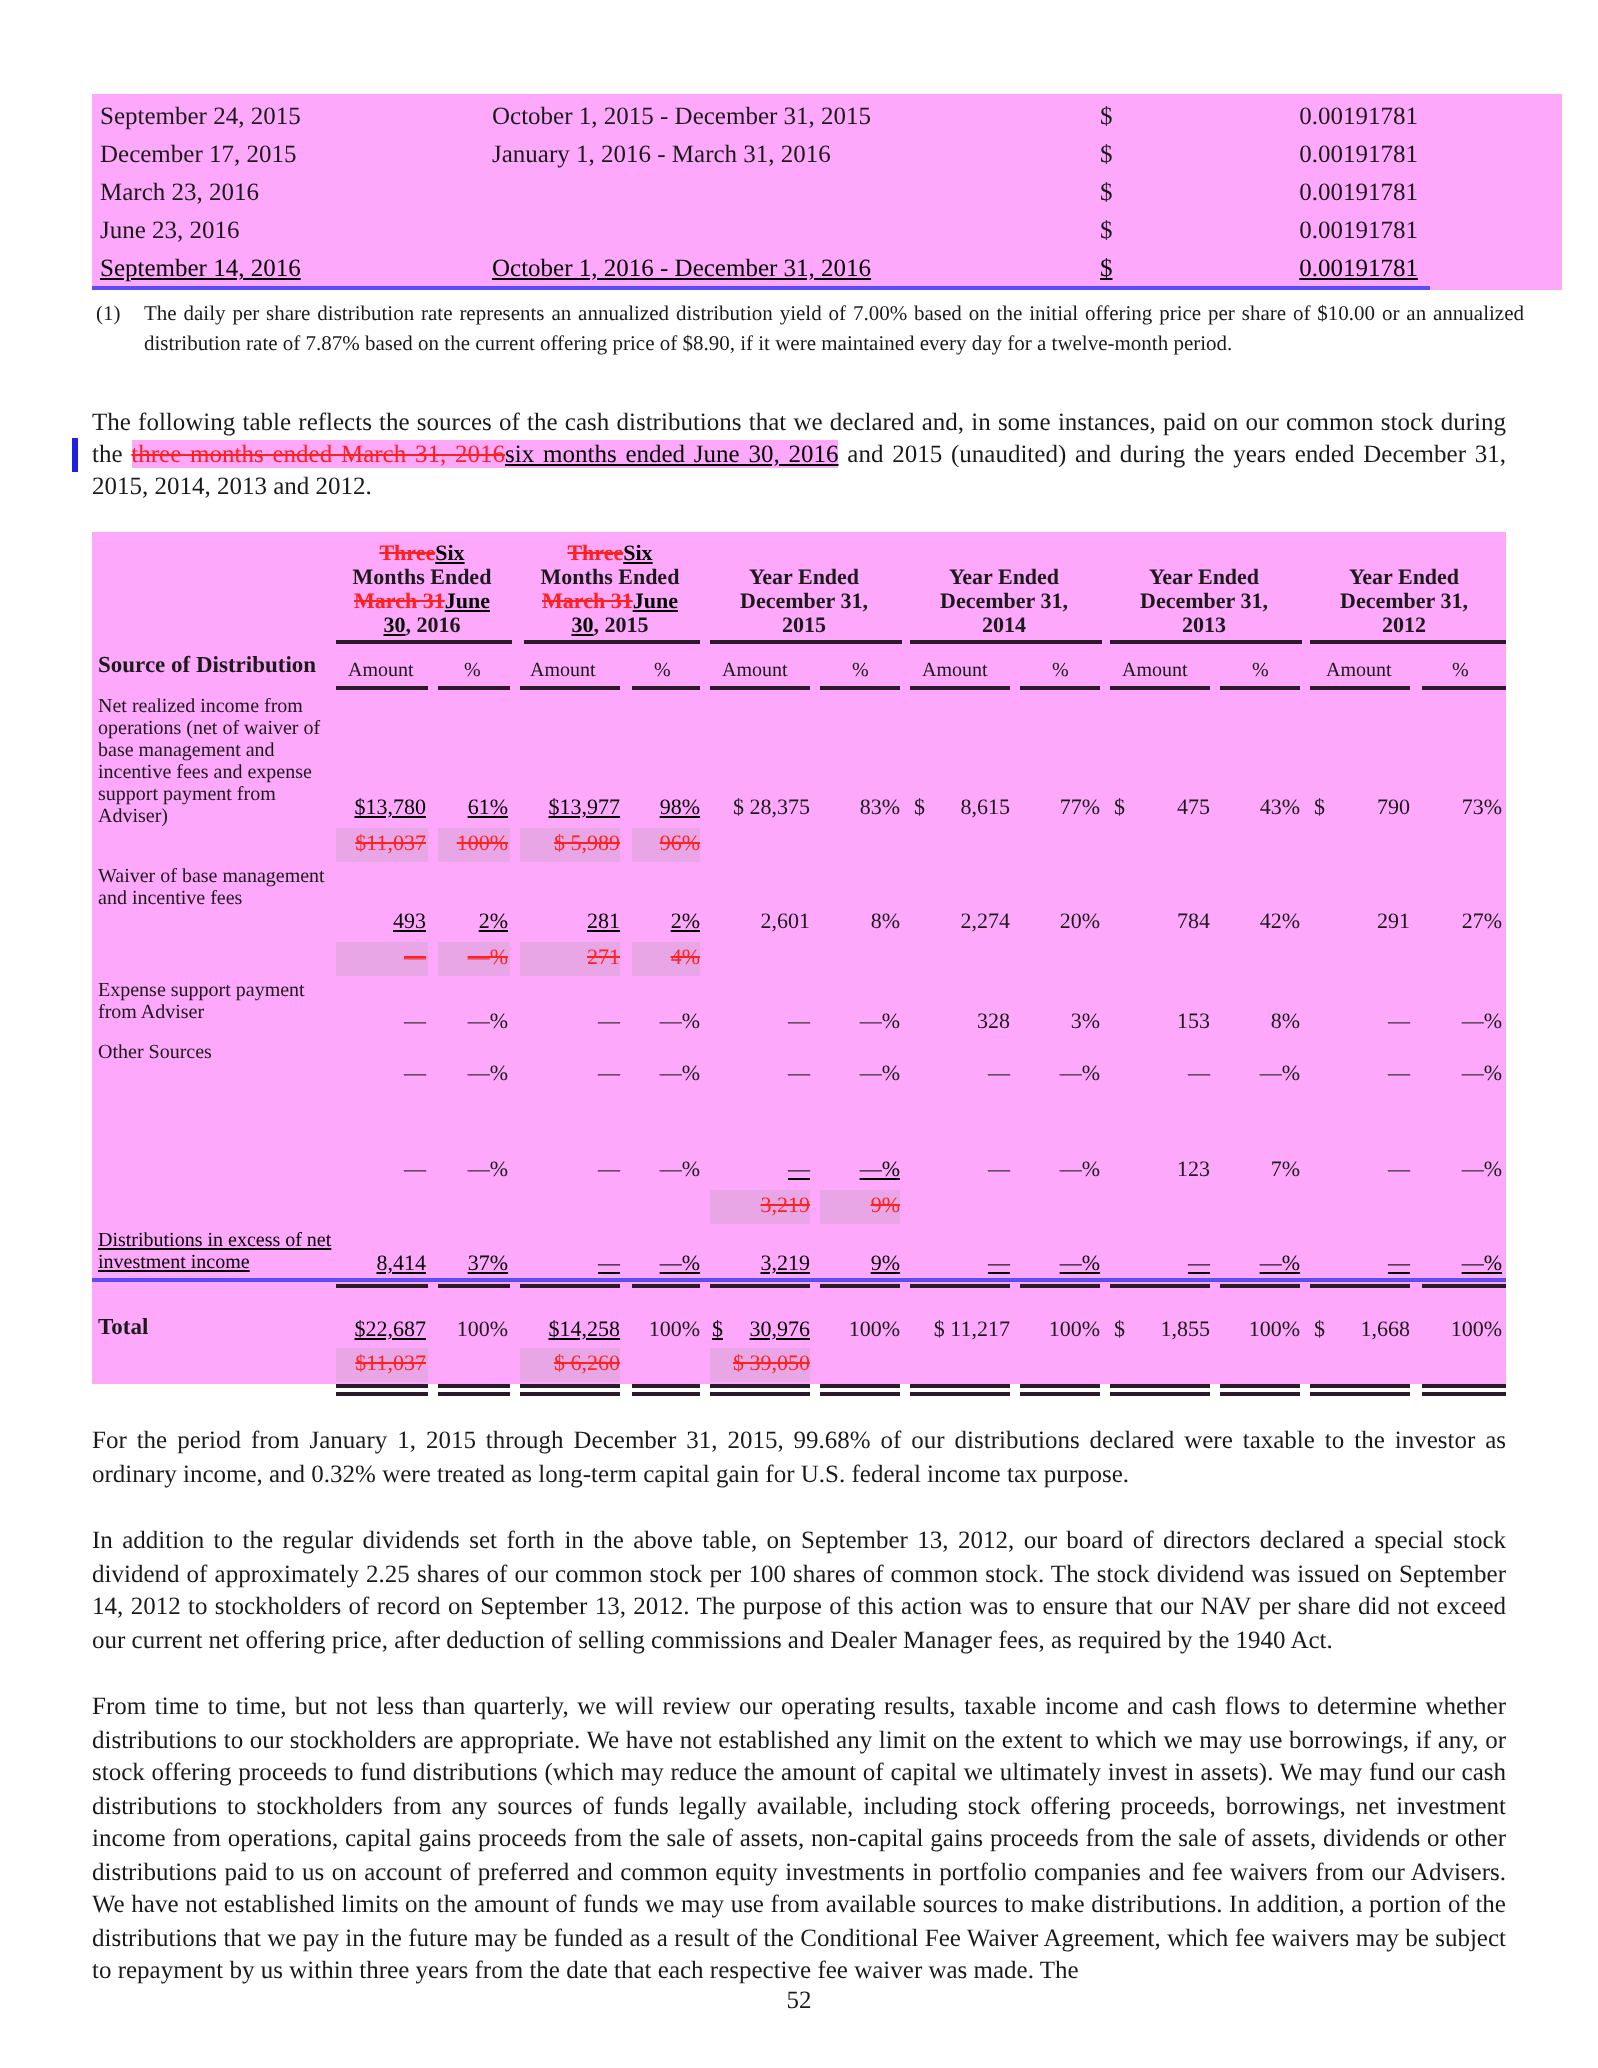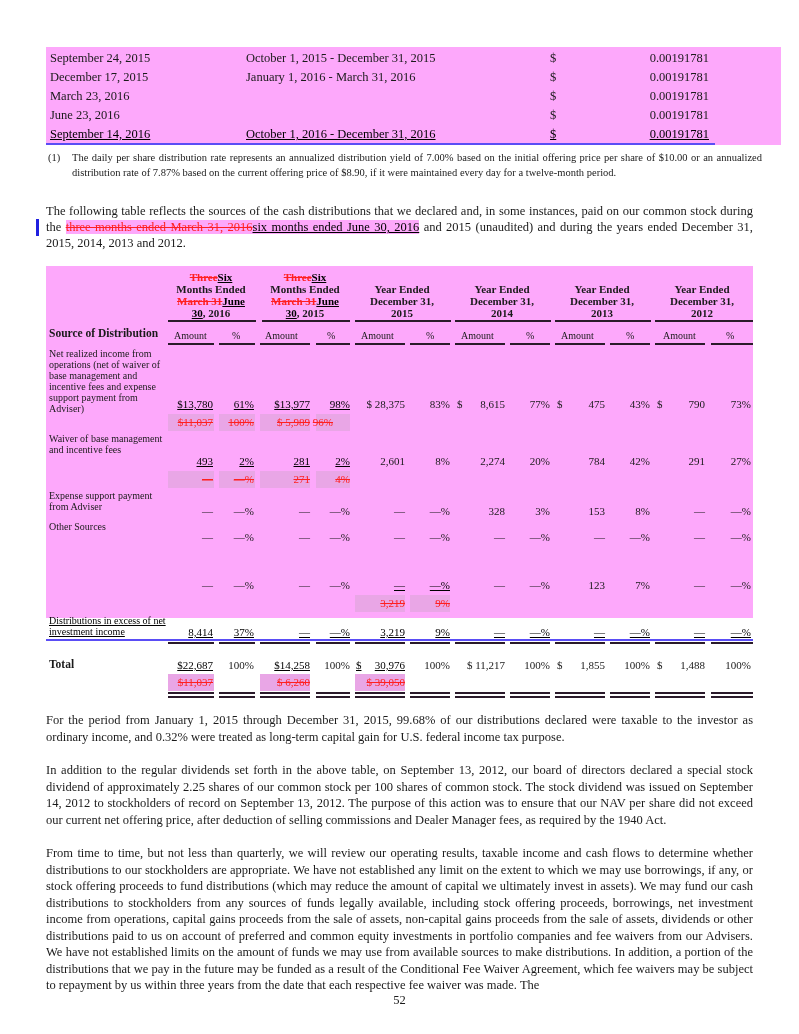--- a/index.html
+++ b/index.html
@@ -23,21 +23,21 @@
   .drow .c4 { position:absolute; right:6px; }
 
   #footnote { left:46px; top:150px; width:715px; font-size:10.5px; line-height:15px; }
   #footnote .num { position:absolute; left:2px; top:0; }
   #footnote .txt { position:absolute; left:26px; top:0; width:690px; text-align:justify; }
 
   #intro { left:46px; top:203px; width:707px; font-size:12.5px; line-height:16px; text-align:justify; }
   #change-bar { left:36px; top:219px; width:3px; height:17px; background:#2020e0; }
 
   
-  #src-table { left:46px; top:266px; width:707px; height:352px; }
+  #src-table { left:46px; top:266px; width:707px; height:426px; }
   .hdr { position:absolute; font-weight:bold; font-size:11px; line-height:12px; text-align:center; }
   .sub { position:absolute; font-size:10px; top:64px; }
   .lbl { position:absolute; left:3px; font-size:10px; line-height:11px; width:122px; }
   .v { position:absolute; font-size:11px; line-height:13px; text-align:right; white-space:nowrap; }
   .box { position:absolute; height:17px; }
 
   .para { position:absolute; left:46px; width:707px; font-size:12.5px; line-height:16.5px; text-align:justify; }
   #page-num { left:0; width:799px; top:993px; text-align:center; font-size:12.5px; }
 </style>
 </head>
@@ -171,21 +171,21 @@
   <span class="v" style="right:48px; top:132px;">790</span>
   <span class="v" style="right:2px; top:132px;">73%</span>
 
   <div class="box delbox" style="left:122px; top:148px; width:46px;"></div>
   <div class="box delbox" style="left:173px; top:148px; width:36px;"></div>
   <div class="box delbox" style="left:214px; top:148px; width:50px;"></div>
   <div class="box delbox" style="left:270px; top:148px; width:34px;"></div>
   <span class="v del" style="right:540px; top:150px;">$11,037</span>
   <span class="v del" style="right:499px; top:150px;">100%</span>
   <span class="v del" style="right:443px; top:150px;">$ 5,989</span>
-  <span class="v del" style="right:420px; top:150px;">96%</span>
+  <span class="v del" style="right:403px; top:150px;">96%</span>
 
   <div class="lbl" style="top:167px;">Waiver of base management and incentive fees</div>
   <span class="v ins" style="right:540px; top:189px;">493</span>
   <span class="v ins" style="right:499px; top:189px;">2%</span>
   <span class="v ins" style="right:443px; top:189px;">281</span>
   <span class="v ins" style="right:403px; top:189px;">2%</span>
   <span class="v" style="right:348px; top:189px;">2,601</span>
   <span class="v" style="right:303px; top:189px;">8%</span>
   <span class="v" style="right:248px; top:189px;">2,274</span>
   <span class="v" style="right:203px; top:189px;">20%</span>
@@ -282,21 +282,21 @@
   <span class="v" style="right:403px; top:393px;">100%</span>
   <span class="v ins" style="left:310px; top:393px;">$</span>
   <span class="v ins" style="right:348px; top:393px;">30,976</span>
   <span class="v" style="right:303px; top:393px;">100%</span>
   <span class="v" style="right:248px; top:393px;">$ 11,217</span>
   <span class="v" style="right:203px; top:393px;">100%</span>
   <span class="v" style="left:511px; top:393px;">$</span>
   <span class="v" style="right:148px; top:393px;">1,855</span>
   <span class="v" style="right:103px; top:393px;">100%</span>
   <span class="v" style="left:611px; top:393px;">$</span>
-  <span class="v" style="right:48px; top:393px;">1,488</span>
+  <span class="v" style="right:48px; top:393px;">1,668</span>
   <span class="v" style="right:2px; top:393px;">100%</span>
   <div class="box delbox" style="left:122px; top:408px; width:46px;"></div>
   <div class="box delbox" style="left:214px; top:408px; width:50px;"></div>
   <div class="box delbox" style="left:309px; top:408px; width:50px;"></div>
   <span class="v del" style="right:540px; top:410px;">$11,037</span>
   <span class="v del" style="right:443px; top:410px;">$ 6,260</span>
   <span class="v del" style="right:348px; top:410px;">$ 39,050</span>
 </div>
 
 <div>

